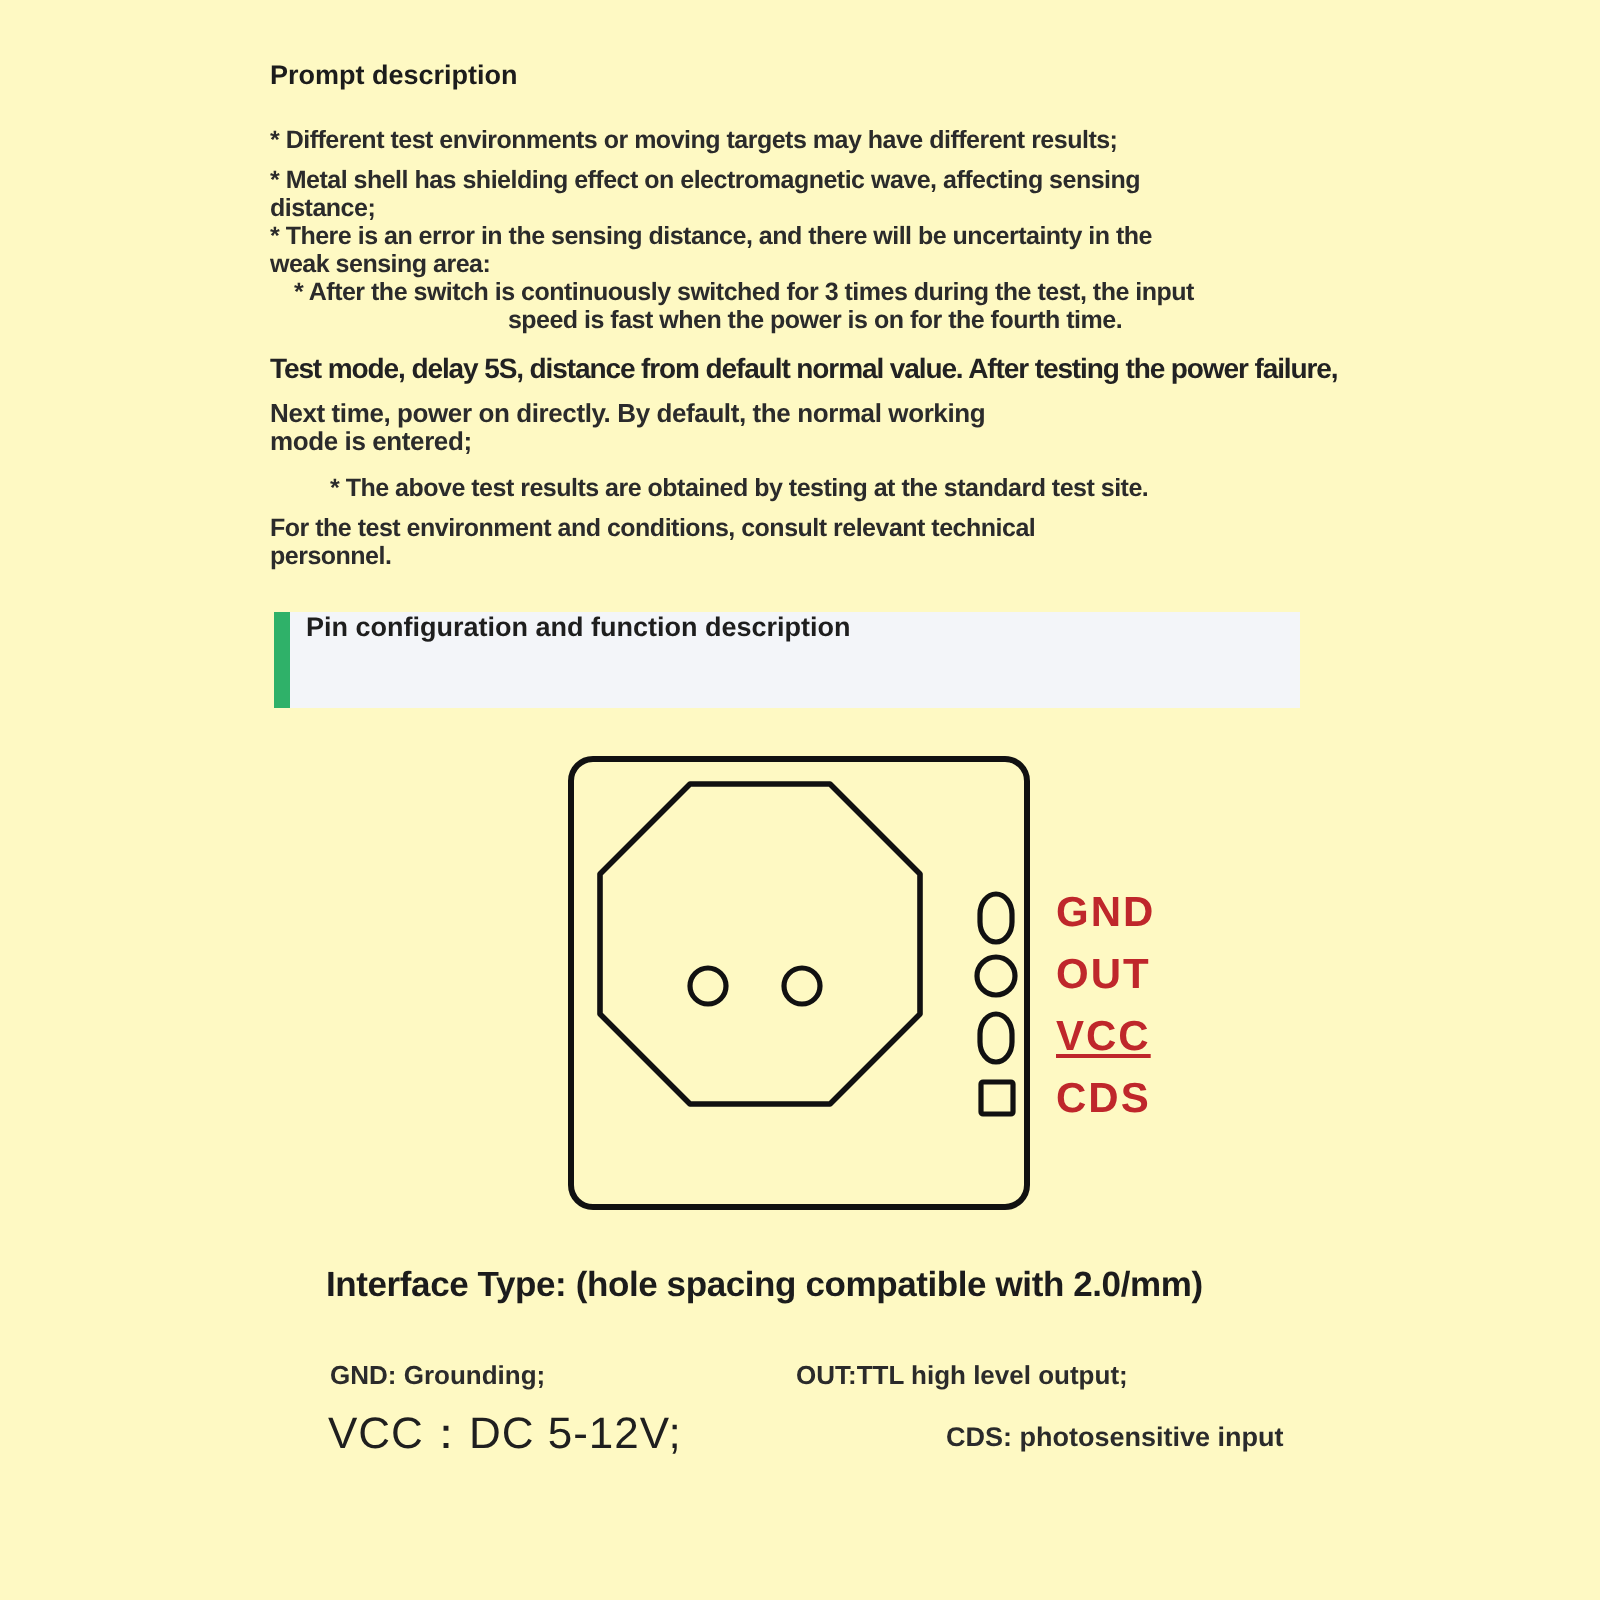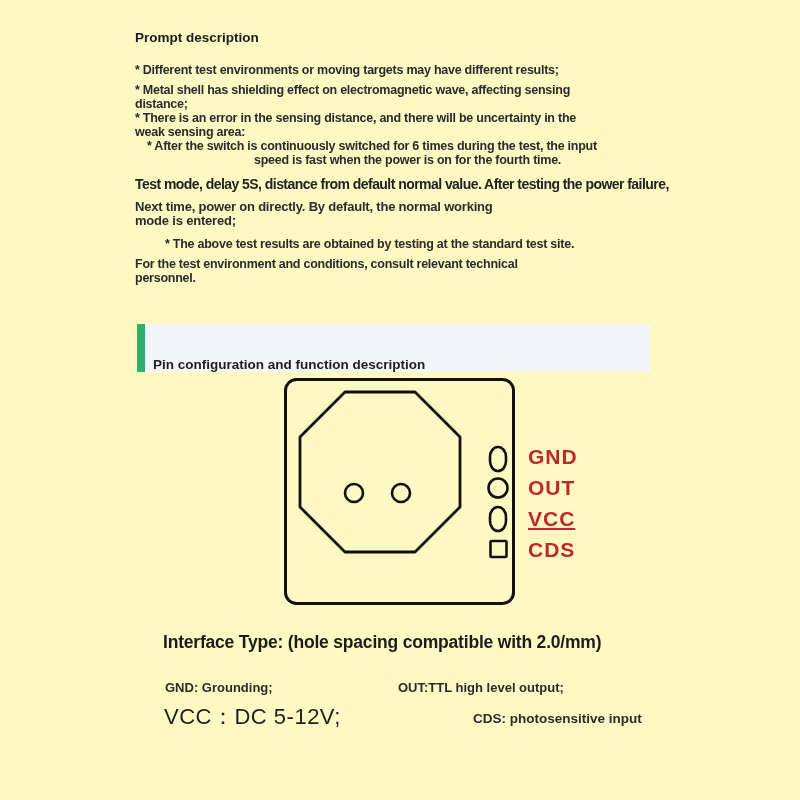--- a/index.html
+++ b/index.html
@@ -22,23 +22,23 @@
   .mt8  { margin-top:8px; }
   .mt9  { margin-top:9px; }
   .indent12 { padding-left:12px; }
   .indent30 { padding-left:30px; }
   .centered { text-align:center; padding-left:0; }
   .big-line { font-size:14px; line-height:18px; letter-spacing:-0.55px; color:#222; }
   .med-line { font-size:13px; letter-spacing:-0.2px; }
 
   
   .section-header {
-    position:absolute; left:137px; top:324px; width:513px; height:48px;
+    position:absolute; left:137px; top:306px; width:513px; height:48px;
     background:#f3f5f9;
-    display:flex; align-items:flex-end;
+    display:flex; align-items:flex-start;
   }
   .accent-bar { position:absolute; left:0; top:0; width:8px; height:48px; background:#2fb169; }
   .section-title { margin-left:16px; font-size:13.5px; font-weight:700; color:#1e1e1e; }
 
   
   .diagram { position:absolute; left:270px; top:370px; width:430px; height:250px; }
   .diagram svg { position:absolute; left:0; top:0; }
   .pin-label {
     position:absolute; left:258px; height:22px; line-height:22px;
     font-size:21px; font-weight:700; letter-spacing:1px; color:#bf272b;
@@ -57,21 +57,21 @@
 
 <div class="page">
 
   <div class="prompt-text">
     <div class="prompt-title">Prompt description</div>
     <div class="line mt17">* Different test environments or moving targets may have different results;</div>
     <div class="line mt6">* Metal shell has shielding effect on electromagnetic wave, affecting sensing</div>
     <div class="line">distance;</div>
     <div class="line">* There is an error in the sensing distance, and there will be uncertainty in the</div>
     <div class="line">weak sensing area:</div>
-    <div class="line indent12">* After the switch is continuously switched for 6 times during the test, the input</div>
+    <div class="line indent12">* After the switch is continuously switched for 3 times during the test, the input</div>
     <div class="line centered">speed is fast when the power is on for the fourth time.</div>
     <div class="line big-line mt8">Test mode, delay 5S, distance from default normal value. After testing the power failure,</div>
     <div class="line med-line mt7">Next time, power on directly. By default, the normal working</div>
     <div class="line med-line">mode is entered;</div>
     <div class="line indent30 mt9">* The above test results are obtained by testing at the standard test site.</div>
     <div class="line mt6">For the test environment and conditions, consult relevant technical</div>
     <div class="line">personnel.</div>
   </div>
 
   <div class="section-header">

